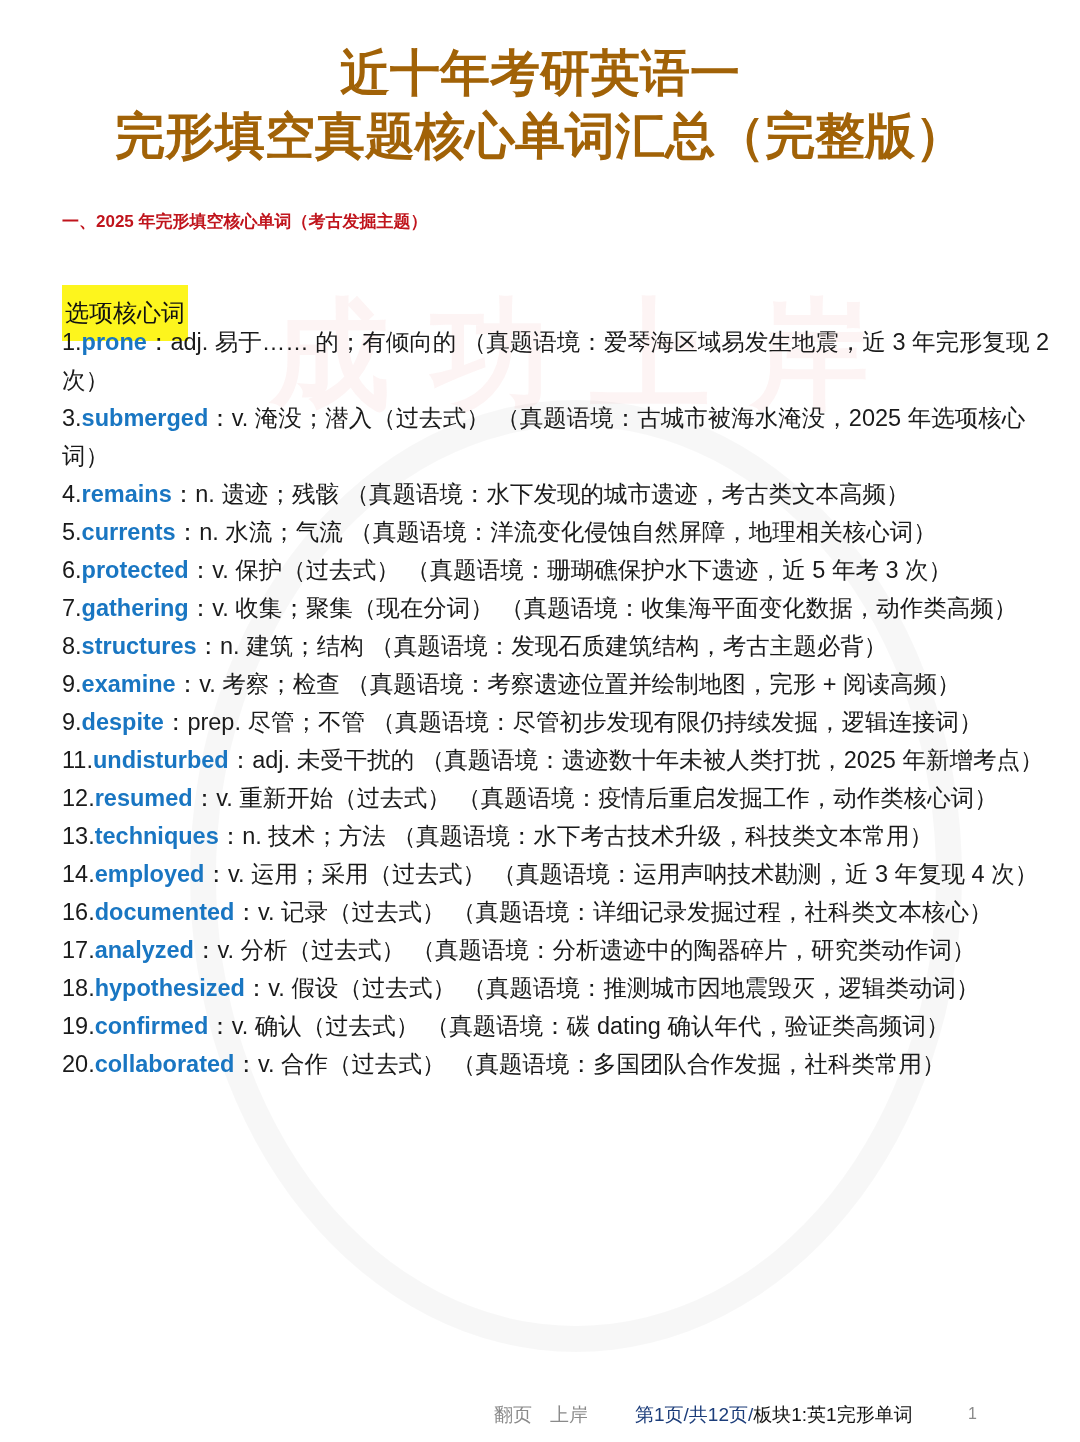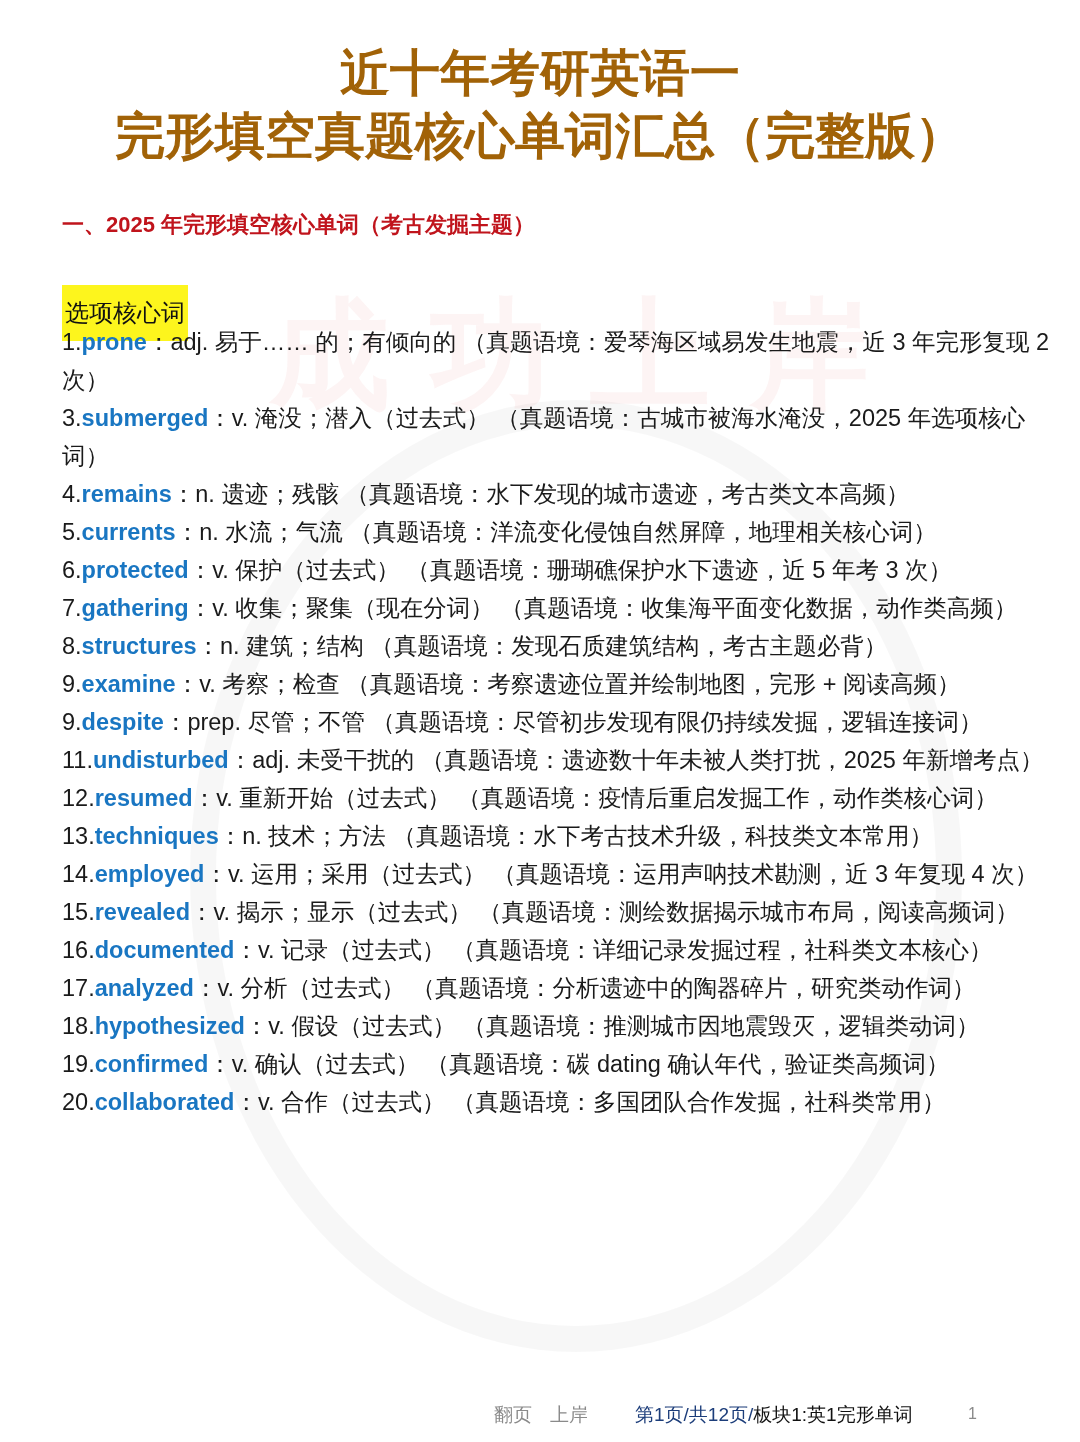--- a/index.html
+++ b/index.html
@@ -15,21 +15,21 @@
   .wm-circle {
     position: absolute; left: 190px; top: 400px; width: 720px; height: 900px;
     border: 26px solid rgba(0,0,0,0.03); border-radius: 50%; pointer-events: none;
   }
   .title {
     position: absolute; left: 0; right: 0; top: 42px; text-align: center;
     color: #a16207; font-weight: bold; font-size: 50px; line-height: 63px;
   }
   .section-heading {
     position: absolute; left: 62px; top: 210px; color: #c0141c;
-    font-weight: bold; font-size: 22px;
+    font-weight: bold; font-size: 17px;
   }
   .subheading {
     position: absolute; left: 62px; top: 285px; background: #fdf51d;
     font-size: 24px; padding: 12px 3px; line-height: 32px; color: #111;
   }
   .list { position: absolute; left: 62px; top: 323px; width: 1000px; }
   .item { font-size: 23.5px; line-height: 38px; }
   .item .word { color: #1976c2; font-weight: bold; }
   .footer {
     position: absolute; top: 1402px; left: 0; width: 1080px; height: 28px;
@@ -62,21 +62,20 @@
   <div class="item"><span>5.</span><span class="word">currents</span><span>：n. 水流；气流  （真题语境：洋流变化侵蚀自然屏障，地理相关核心词）</span></div>
   <div class="item"><span>6.</span><span class="word">protected</span><span>：v. 保护（过去式）  （真题语境：珊瑚礁保护水下遗迹，近 5 年考 3 次）</span></div>
   <div class="item"><span>7.</span><span class="word">gathering</span><span>：v. 收集；聚集（现在分词）  （真题语境：收集海平面变化数据，动作类高频）</span></div>
   <div class="item"><span>8.</span><span class="word">structures</span><span>：n. 建筑；结构  （真题语境：发现石质建筑结构，考古主题必背）</span></div>
   <div class="item"><span>9.</span><span class="word">examine</span><span>：v. 考察；检查  （真题语境：考察遗迹位置并绘制地图，完形 + 阅读高频）</span></div>
   <div class="item"><span>9.</span><span class="word">despite</span><span>：prep. 尽管；不管  （真题语境：尽管初步发现有限仍持续发掘，逻辑连接词）</span></div>
   <div class="item"><span>11.</span><span class="word">undisturbed</span><span>：adj. 未受干扰的  （真题语境：遗迹数十年未被人类打扰，2025 年新增考点）</span></div>
   <div class="item"><span>12.</span><span class="word">resumed</span><span>：v. 重新开始（过去式）  （真题语境：疫情后重启发掘工作，动作类核心词）</span></div>
   <div class="item"><span>13.</span><span class="word">techniques</span><span>：n. 技术；方法  （真题语境：水下考古技术升级，科技类文本常用）</span></div>
   <div class="item"><span>14.</span><span class="word">employed</span><span>：v. 运用；采用（过去式）  （真题语境：运用声呐技术勘测，近 3 年复现 4 次）</span></div>
-  <div class="item"><span>15.</span><span class="word">revealed</span><span>：v. 揭示；显示（过去式）  （真题语境：测绘数据揭示城市布局，阅读高频词）</span></div>
   <div class="item"><span>16.</span><span class="word">documented</span><span>：v. 记录（过去式）  （真题语境：详细记录发掘过程，社科类文本核心）</span></div>
   <div class="item"><span>17.</span><span class="word">analyzed</span><span>：v. 分析（过去式）  （真题语境：分析遗迹中的陶器碎片，研究类动作词）</span></div>
   <div class="item"><span>18.</span><span class="word">hypothesized</span><span>：v. 假设（过去式）  （真题语境：推测城市因地震毁灭，逻辑类动词）</span></div>
   <div class="item"><span>19.</span><span class="word">confirmed</span><span>：v. 确认（过去式）  （真题语境：碳 dating 确认年代，验证类高频词）</span></div>
   <div class="item"><span>20.</span><span class="word">collaborated</span><span>：v. 合作（过去式）  （真题语境：多国团队合作发掘，社科类常用）</span></div>
 </div>
 
 <div class="footer">
   <div class="nav">
     <span>翻页</span><span>上岸</span>

